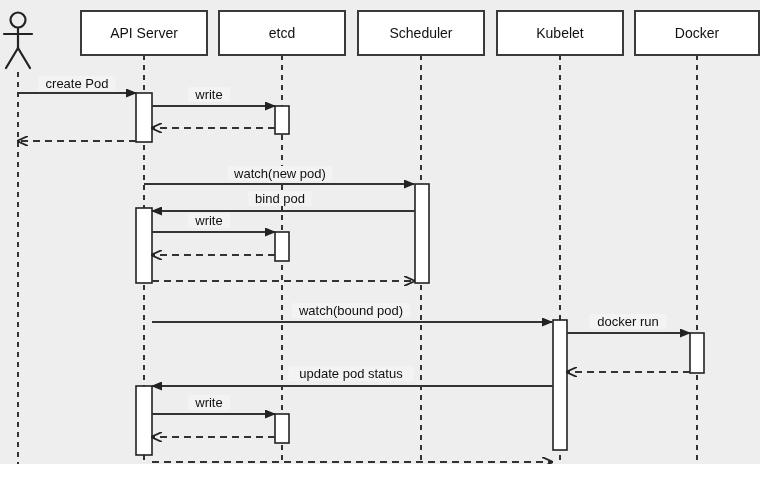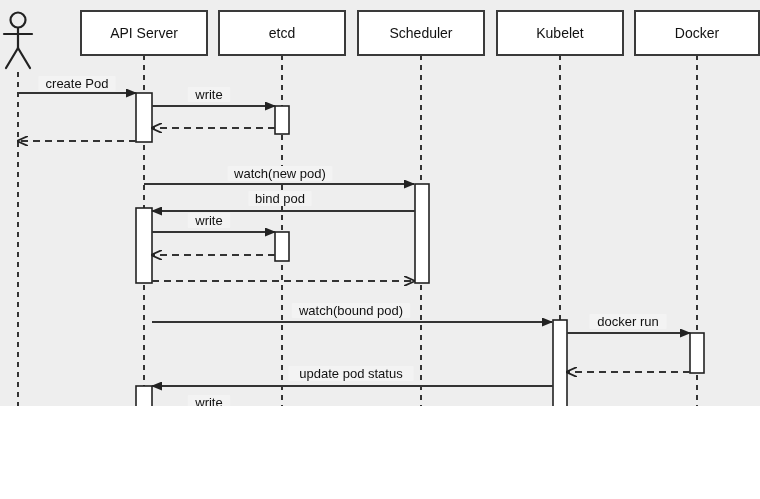--- a/index.html
+++ b/index.html
@@ -6,21 +6,21 @@
     margin: 0;
     padding: 0;
     background: #ffffff;
   }
   body {
     font-family: "Liberation Sans", sans-serif;
   }
   #diagram-root {
     position: relative;
     width: 760px;
-    height: 406px;
+    height: 464px;
     background: #eeeeee;
     overflow: hidden;
   }
   svg#seq-svg {
     display: block;
     width: 760px;
     height: 499px;
   }
   .lifeline-box {
     fill: #ffffff;

